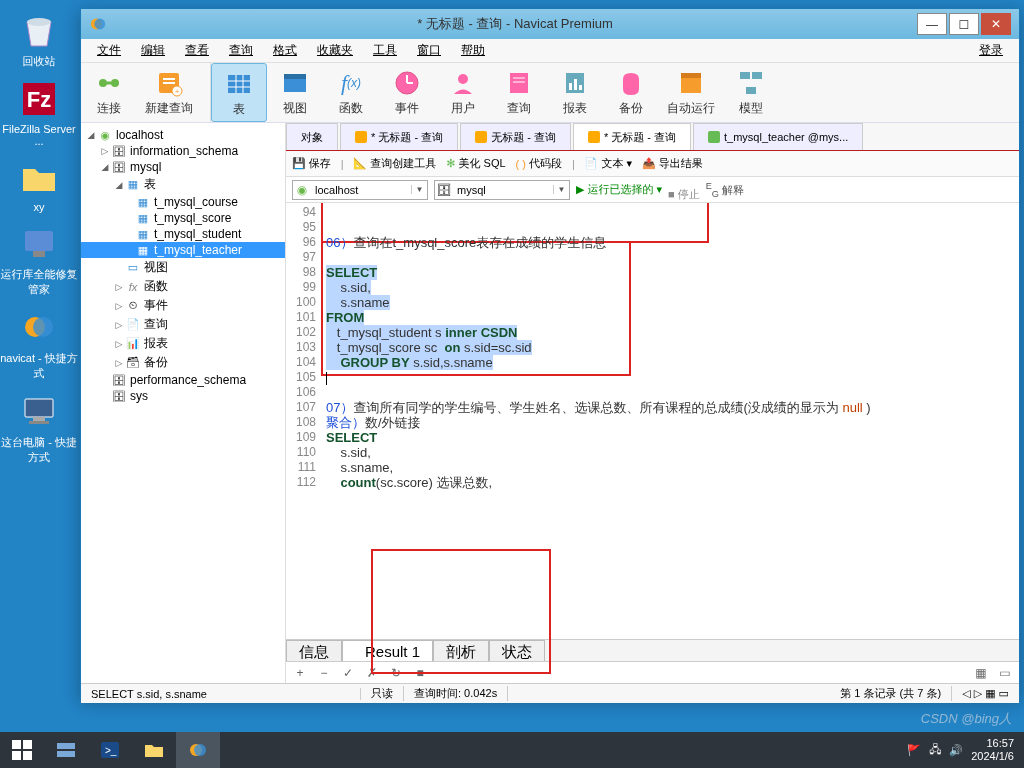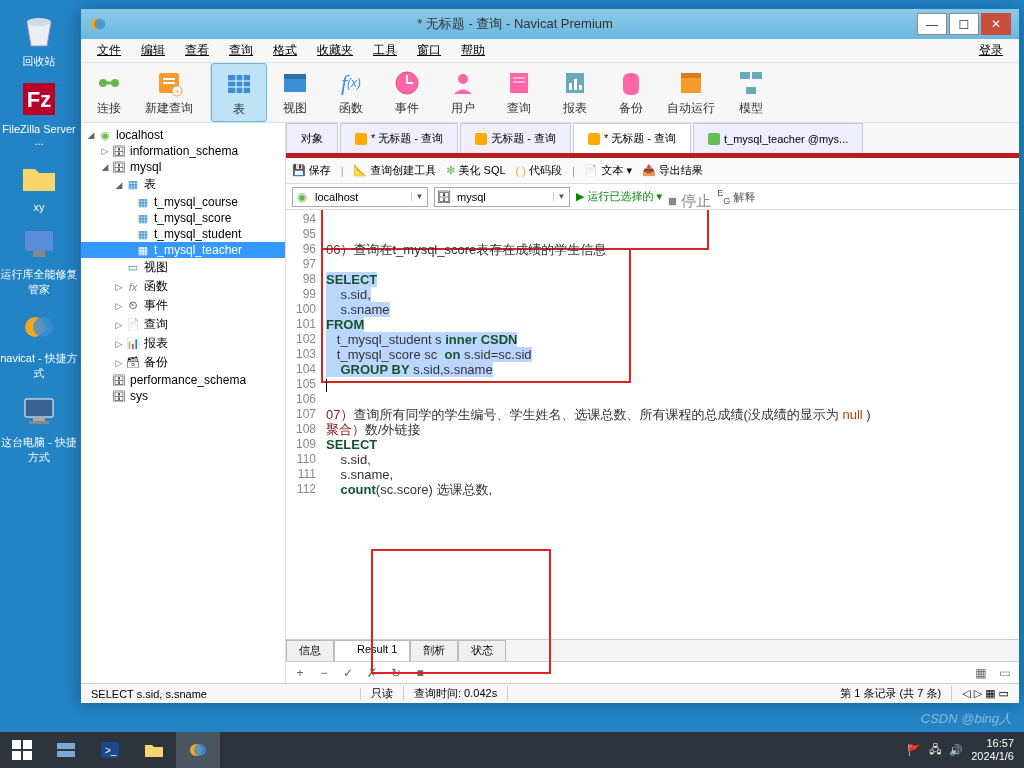--- a/index.html
+++ b/index.html
@@ -33,55 +33,55 @@
 .body { display:flex; height:560px; }
 .sidebar { width:205px; background:#fff; border-right:1px solid #ddd; overflow:auto; }
 .tree { font-size:12px; padding:4px 0; }
 .tnode { display:flex; align-items:center; padding:1px 4px; cursor:pointer; white-space:nowrap; }
 .tnode.selected { background:#3399ff; color:#fff; }
 .tindent { display:inline-block; }
 .ttog { width:12px; text-align:center; color:#666; font-size:9px; display:inline-block; }
 .ticon-small { width:16px; height:14px; display:inline-flex; align-items:center; justify-content:center; margin-right:3px; font-size:11px; }
 
 .main { flex:1; display:flex; flex-direction:column; background:#fff; }
-.qtabs { height:35px; display:flex; border-bottom:5px solid #b91c1c; background:#f7f7f7; }
+.qtabs { height:28px; display:flex; border-bottom:1px solid #b91c1c; background:#f7f7f7; }
 .qtab { padding:3px 14px; border:1px solid #ccc; border-bottom:none; background:#fff; margin-right:2px; font-size:11px; display:flex; align-items:center; gap:4px; cursor:pointer; }
 .qtab.active { background:#fff; }
 .qtab.inactive { background:#eef; }
 .qtab .dot { width:12px; height:12px; background:#fa0; border-radius:2px; }
 .qtab .dot.green { background:#6b5; }
 
 .qtoolbar { height:26px; display:flex; align-items:center; gap:10px; padding:0 6px; border-bottom:1px solid #ddd; background:#fafafa; font-size:11px; }
 .qtoolbar .qitem { display:flex; align-items:center; gap:3px; cursor:pointer; }
 .qtoolbar .sep { color:#999; }
 
 .qselectbar { height:26px; display:flex; align-items:center; gap:6px; padding:0 6px; border-bottom:1px solid #ddd; }
 .qsel { display:flex; align-items:center; border:1px solid #aaa; height:20px; background:#fff; }
 .qsel .qicon { width:18px; height:18px; display:inline-flex; align-items:center; justify-content:center; }
 .qsel .qval { padding:0 4px; font-size:11px; min-width:100px; }
 .qsel .qdrop { width:16px; text-align:center; font-size:8px; color:#555; border-left:1px solid #ccc; }
 .runbtn { color:#080; display:flex; align-items:center; gap:3px; cursor:pointer; font-size:11px; }
-.stopbtn { color:#888; font-size:15px;margin-top:10px; }
+.stopbtn { color:#888; font-size:11px;margin-top:10px; }
 .explainbtn { color:#555; font-size:11px; }
 
 .editor { flex:1; display:flex; font-family:Consolas,monospace; font-size:13px; overflow:hidden; position:relative; background:#fff; }
 .redbox1 { position:absolute; left:35px; top:-4px; width:388px; height:44px; border:2px solid #d22; pointer-events:none; }
 .redbox2 { position:absolute; left:35px; top:38px; width:310px; height:135px; border:2px solid #d22; pointer-events:none; }
 .gutter { width:36px; background:#fff; text-align:right; color:#888; padding:2px 6px 2px 0; font-size:12px; line-height:15px; }
 .code { flex:1; padding:2px 4px; line-height:15px; white-space:pre; color:#333; position:relative; }
 .code .kw { color:#14532d; font-weight:bold; }
 .code .kw2 { color:#c04000; }
-.code .num { color:#7f1d1d; }
+.code .num { color:#1d4ed8; }
 .code .hl { background:#bcd7ff; }
 .cursor { display:inline-block; width:1px; height:13px; background:#000; vertical-align:middle; }
 
 .redbox3 { position:absolute; left:290px; top:540px; width:180px; height:125px; border:2px solid #d22; pointer-events:none; z-index:5; }
 
 .resulttabs { height:22px; display:flex; background:#f4f4f4; border-top:1px solid #ccc; }
-.rtab { padding:2px 12px; border:1px solid #bbb; border-bottom:none; background:#f0f0f0; font-size:11px; cursor:pointer; margin-right:0; }
+.rtab { padding:2px 12px; border:1px solid #bbb; border-bottom:none; background:#f0f0f0; font-size:15px; cursor:pointer; margin-right:0; }
 .rtab.active { background:#fff;padding-left:22px; }
 
 .resultgrid { height:98px; background:#fff; border-top:1px solid #ccc; overflow:auto; }
 .resultgrid table { border-collapse:collapse; font-size:12px; }
 .resultgrid th { background:#f4f4f4; border:1px solid #ccc; padding:2px 10px; text-align:left; font-weight:normal; height:20px; }
 .resultgrid td { border:1px solid #eee; padding:2px 10px; height:22px; }
 .resultgrid .rowmark { width:14px; text-align:center; color:#333; background:#f4f4f4; border-right:1px solid #ccc; }
 
 .gridfooter { height:22px; border-top:1px solid #ccc; display:flex; align-items:center; padding:0 6px; gap:8px; font-size:12px; color:#666; }
 .gridfooter .gbtn { width:16px; text-align:center; cursor:pointer; }

